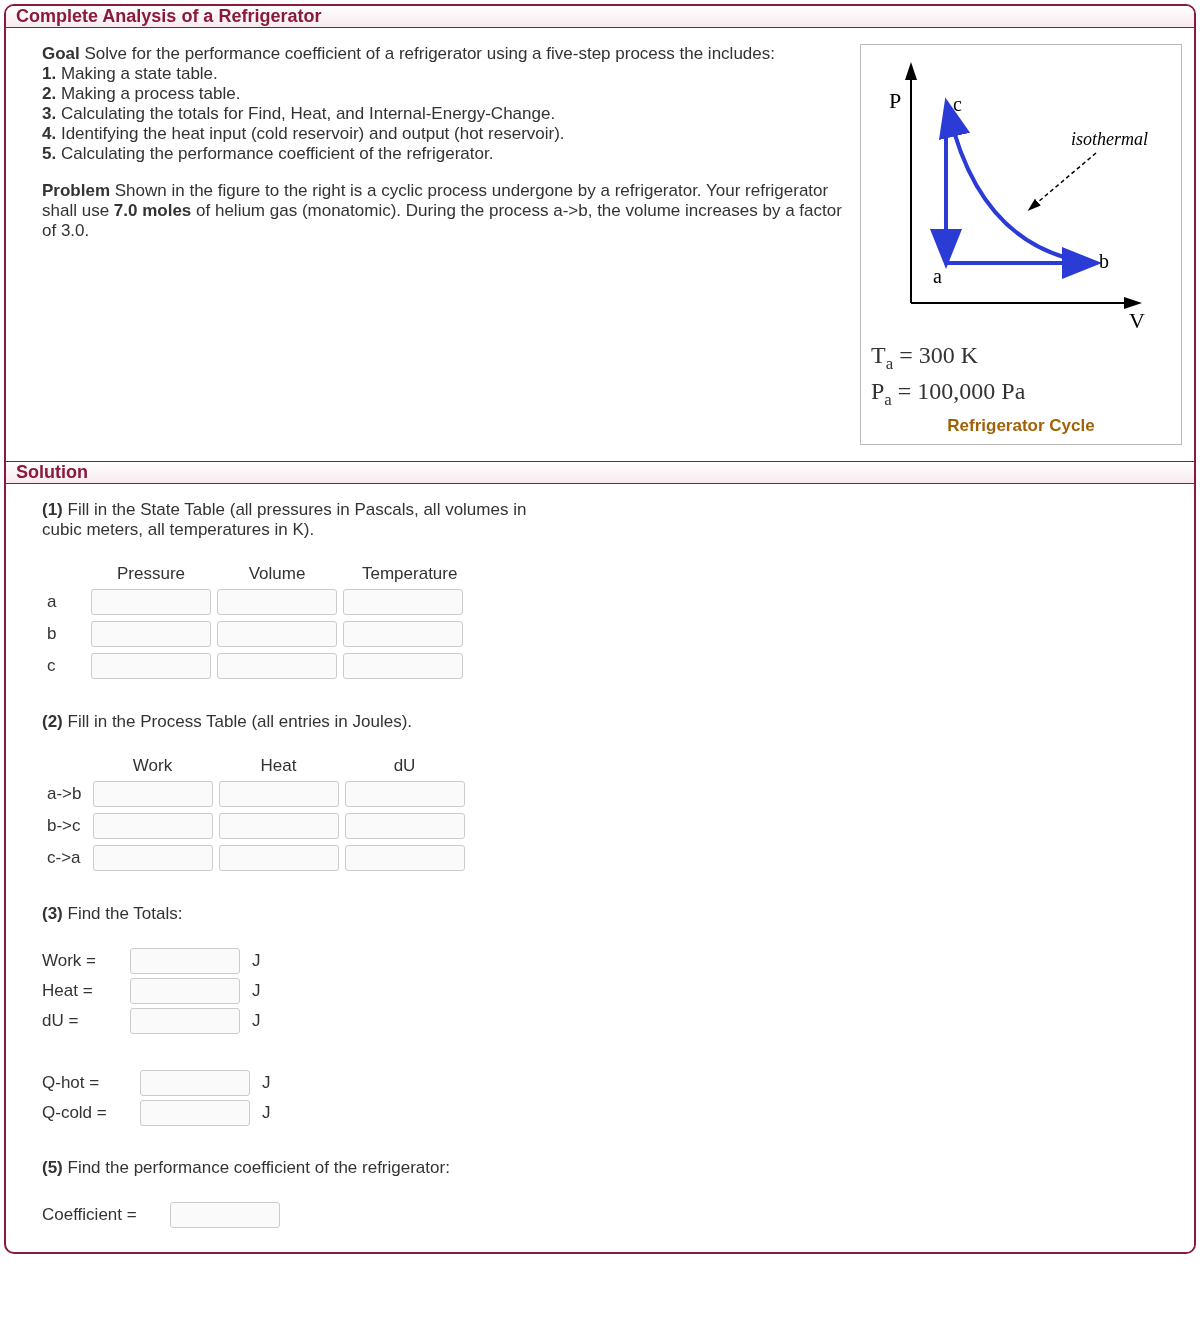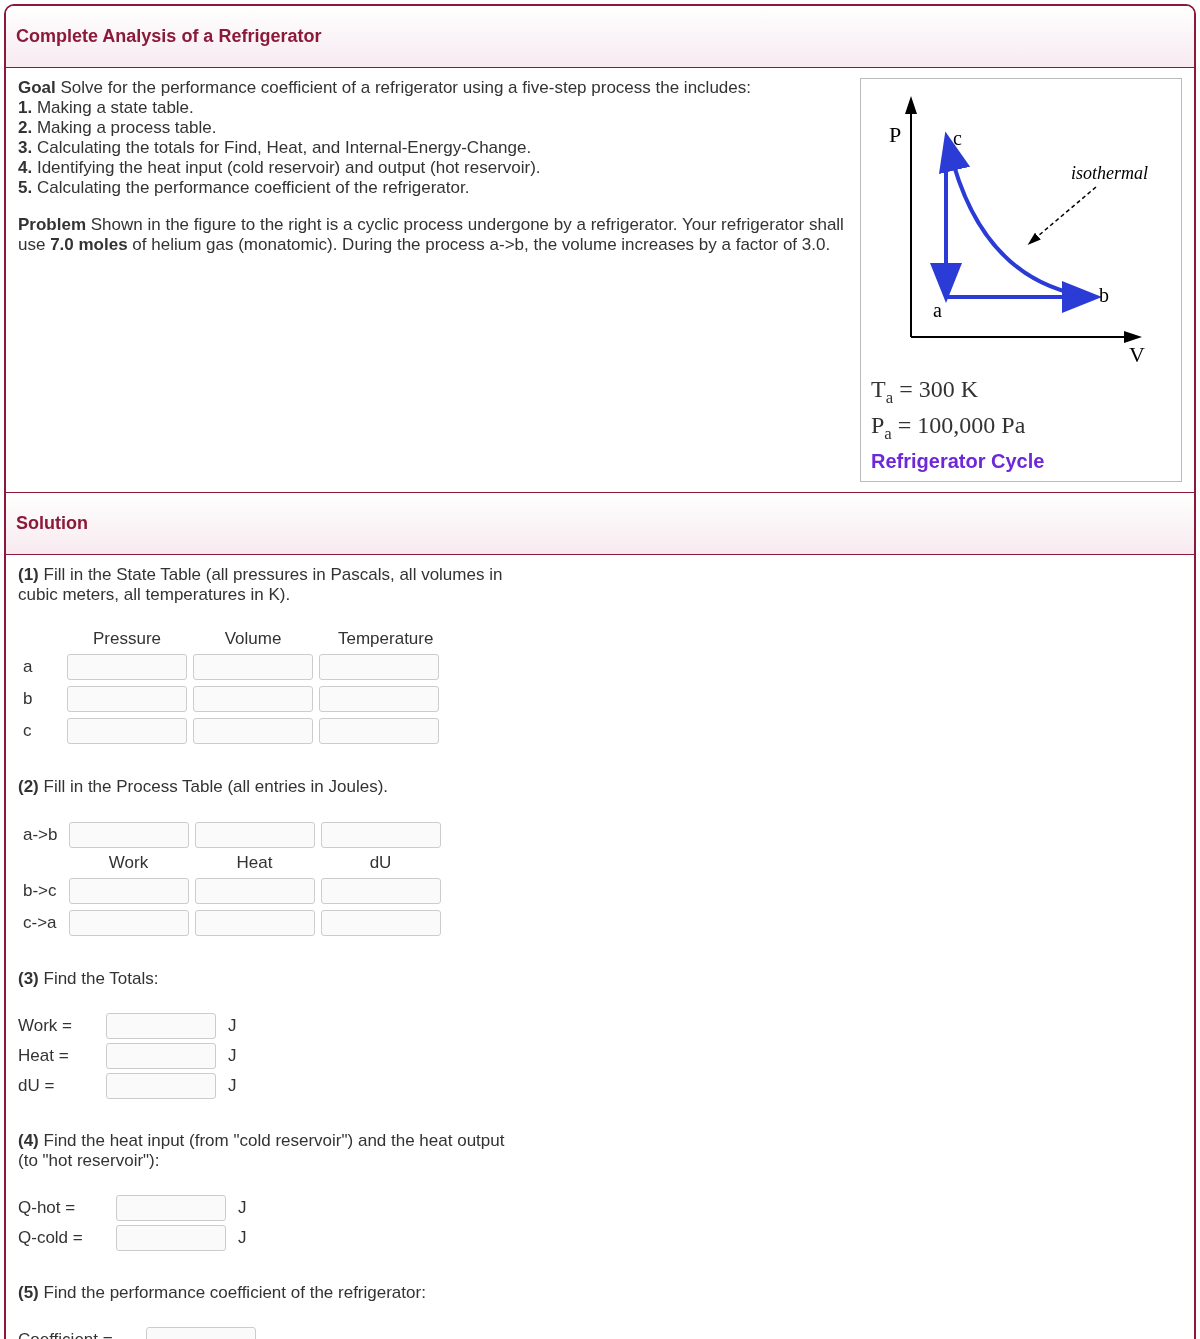--- a/index.html
+++ b/index.html
@@ -11,43 +11,45 @@
     background: #fff;
   }
   .outer {
     border: 2px solid #8b1a3a;
     border-radius: 10px;
     overflow: hidden;
   }
   .section-header {
     background: linear-gradient(to bottom, #fff, #f7eaf0);
     border-bottom: 1px solid #8b1a3a;
-    padding: 20px 10px;
+    padding: 0 10px;
     font-weight: bold;
     color: #8b1a3a;
     font-size: 18px;
   }
   .section-body {
-    padding: 10px 12px;
+    padding: 16px 12px;
     background: #fff;
+    margin-left: 24px;
   }
   .goal-block { display:flex; gap:16px; }
   .goal-left { flex:1; }
   .figure-box {
     border:1px solid #bbb;
     padding:8px 10px;
     width:300px;
     font-family: "Times New Roman", serif;
   }
   .figure-caption {
     font-family: Verdana, Geneva, sans-serif;
     font-weight: bold;
-    font-size:20px;
-    color:#6d28d9;
+    font-size:17px;
+    color:#a16207;
     margin-top:6px;
+    text-align:center;
   }
   .equationline { font-size:24px; margin:4px 0; }
   .sub { font-size:0.7em; vertical-align:sub; }
   .divider {
     border-top:1px solid #8b1a3a;
   }
   .sol-row { display:flex; gap:20px; margin-bottom:28px; align-items:flex-start;flex-direction:column;}
   .sol-left { width:510px; }
   .sol-right { flex:1; }
   table.data { border-collapse:separate; border-spacing:4px 4px; }
@@ -175,32 +177,32 @@
     </div>
 
     <div class="sol-row">
       <div class="sol-left">
         <span class="bold">(2)</span><span> Fill in the Process Table (all entries in Joules).</span>
       </div>
       <div class="sol-right">
         <table class="data">
           <tbody>
               <tr>
-            <td class="rowlabel">a-&gt;b</td>
-            <td><input class="cell" style=""></td>
-            <td><input class="cell" style=""></td>
-            <td><input class="cell" style=""></td>
-          </tr>
-          <tr>
             <th></th>
             <th>Work</th>
             <th>Heat</th>
             <th>dU</th>
           </tr>
           <tr>
+            <td class="rowlabel">a-&gt;b</td>
+            <td><input class="cell" style=""></td>
+            <td><input class="cell" style=""></td>
+            <td><input class="cell" style=""></td>
+          </tr>
+          <tr>
             <td class="rowlabel">b-&gt;c</td>
             <td><input class="cell" style=""></td>
             <td><input class="cell" style=""></td>
             <td><input class="cell" style=""></td>
           </tr>
           <tr>
             <td class="rowlabel">c-&gt;a</td>
             <td><input class="cell" style=""></td>
             <td><input class="cell" style=""></td>
             <td><input class="cell" style=""></td>
@@ -227,23 +229,20 @@
         </div>
         <div class="totals-line">
           <span class="lbl">dU =</span>
           <input class="cellsm" style="">
           <span class="unit">J</span>
         </div>
       </div>
     </div>
 
     <div class="sol-row">
-      <div class="sol-left">
-        <span class="bold">(4)</span><span> Find the heat input (from "cold reservoir") and the heat output (to "hot reservoir"):</span>
-      </div>
       <div class="sol-right">
         <div class="totals-line">
           <span class="lbl" style="width:90px">Q-hot =</span>
           <input class="cellsm" style="">
           <span class="unit">J</span>
         </div>
         <div class="totals-line">
           <span class="lbl" style="width:90px">Q-cold =</span>
           <input class="cellsm" style="">
           <span class="unit">J</span>

